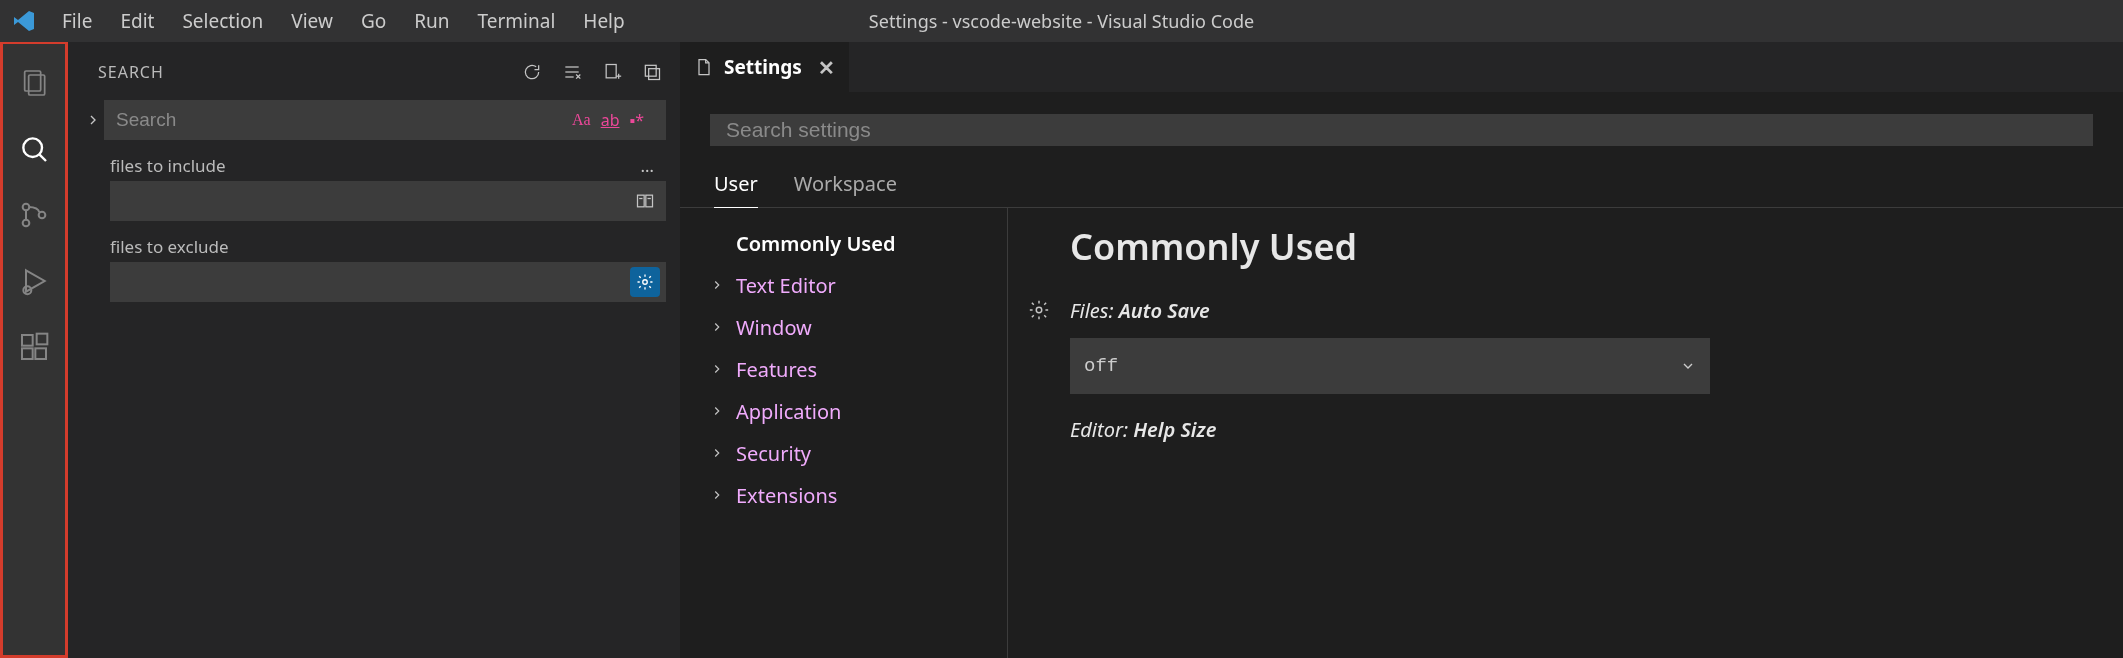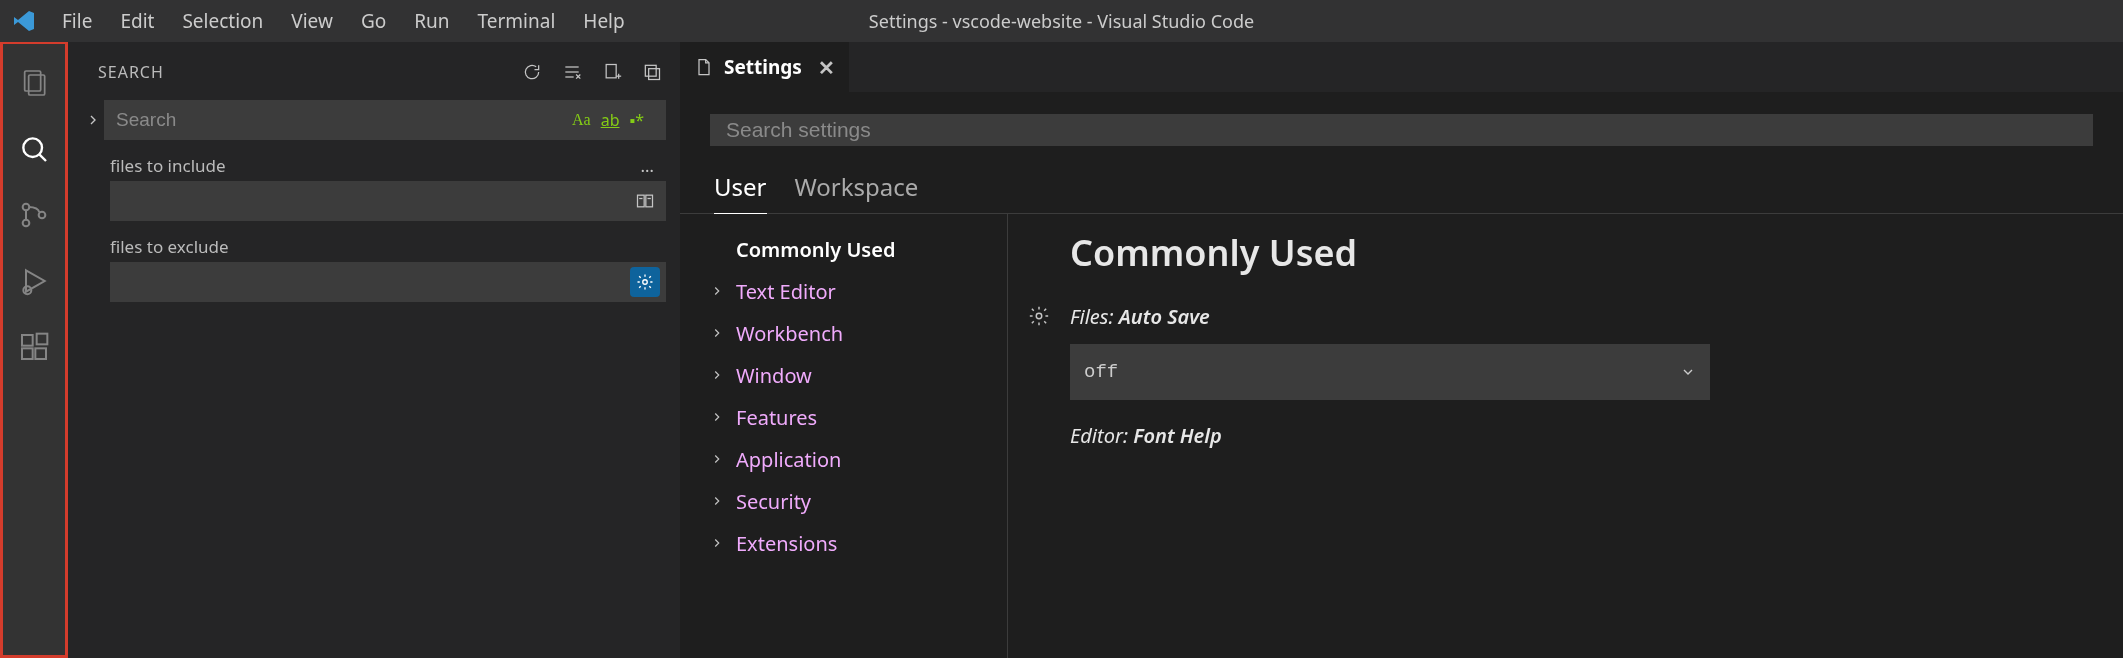--- a/index.html
+++ b/index.html
@@ -97,21 +97,21 @@
     font-size:19px;
     padding:0 12px;
     outline:none;
   }
   .search-input::placeholder { color:#8a8a8a; }
   .search-opts {
     position:absolute;
     right:22px;
     display:flex; gap:10px;
     align-items:center;
-    color:#84cc16;
+    color:#ec4899;
     font-size:16px;
   }
   .search-wrap { position:relative; display:flex; align-items:center; flex:1; }
 
   .field-label {
     font-size:17px;
     color:#bbbbbb;
     margin: 14px 0 4px 28px;
     display:flex; align-items:center;
   }
@@ -173,23 +173,23 @@
     border:none;
     height:32px;
     color:#cccccc;
     font-size:21px;
     padding:0 16px;
     outline:none;
   }
   .settings-search::placeholder { color:#8a8a8a; }
 
   .scope-tabs {
-    display:flex; gap:28px;
+    display:flex; gap:36px;
     padding: 24px 0 0 34px;
-    font-size:24px;
+    font-size:20px;
     border-bottom:1px solid #3c3c3c;
   }
   .scope-tab {
     padding-bottom:10px;
     color:#aaaaaa;
     cursor:pointer;
   }
   .scope-tab.active {
     color:#ffffff;
     border-bottom:1px solid #ffffff;
@@ -438,28 +438,20 @@
                 </svg>
               </span>
             <span>Text Editor</span>
           </div>
           <div class="toc-item">
             <span class="tchev">
                 <svg width="14" height="14" viewBox="0 0 24 24" stroke="currentColor" fill="none" stroke-width="2">
                   <polyline points="9 6 15 12 9 18"></polyline>
                 </svg>
               </span>
-            <span>Workbench</span>
-          </div>
-          <div class="toc-item">
-            <span class="tchev">
-                <svg width="14" height="14" viewBox="0 0 24 24" stroke="currentColor" fill="none" stroke-width="2">
-                  <polyline points="9 6 15 12 9 18"></polyline>
-                </svg>
-              </span>
             <span>Window</span>
           </div>
           <div class="toc-item">
             <span class="tchev">
                 <svg width="14" height="14" viewBox="0 0 24 24" stroke="currentColor" fill="none" stroke-width="2">
                   <polyline points="9 6 15 12 9 18"></polyline>
                 </svg>
               </span>
             <span>Features</span>
           </div>
@@ -507,20 +499,20 @@
               <span class="caret">
                   <svg width="16" height="16" viewBox="0 0 24 24" stroke="currentColor" fill="none" stroke-width="2">
                     <polyline points="6 9 12 15 18 9"></polyline>
                   </svg>
                 </span>
             </div>
           </div>
 
           <div class="setting-row">
             <div class="setting-title">
-              <span>Editor: </span><span class="strong">Font Help</span>
+              <span>Editor: </span><span class="strong">Help Size</span>
             </div>
           </div>
         </div>
       </div>
     </div>
   </div>
 </div>
 
 </body></html>

